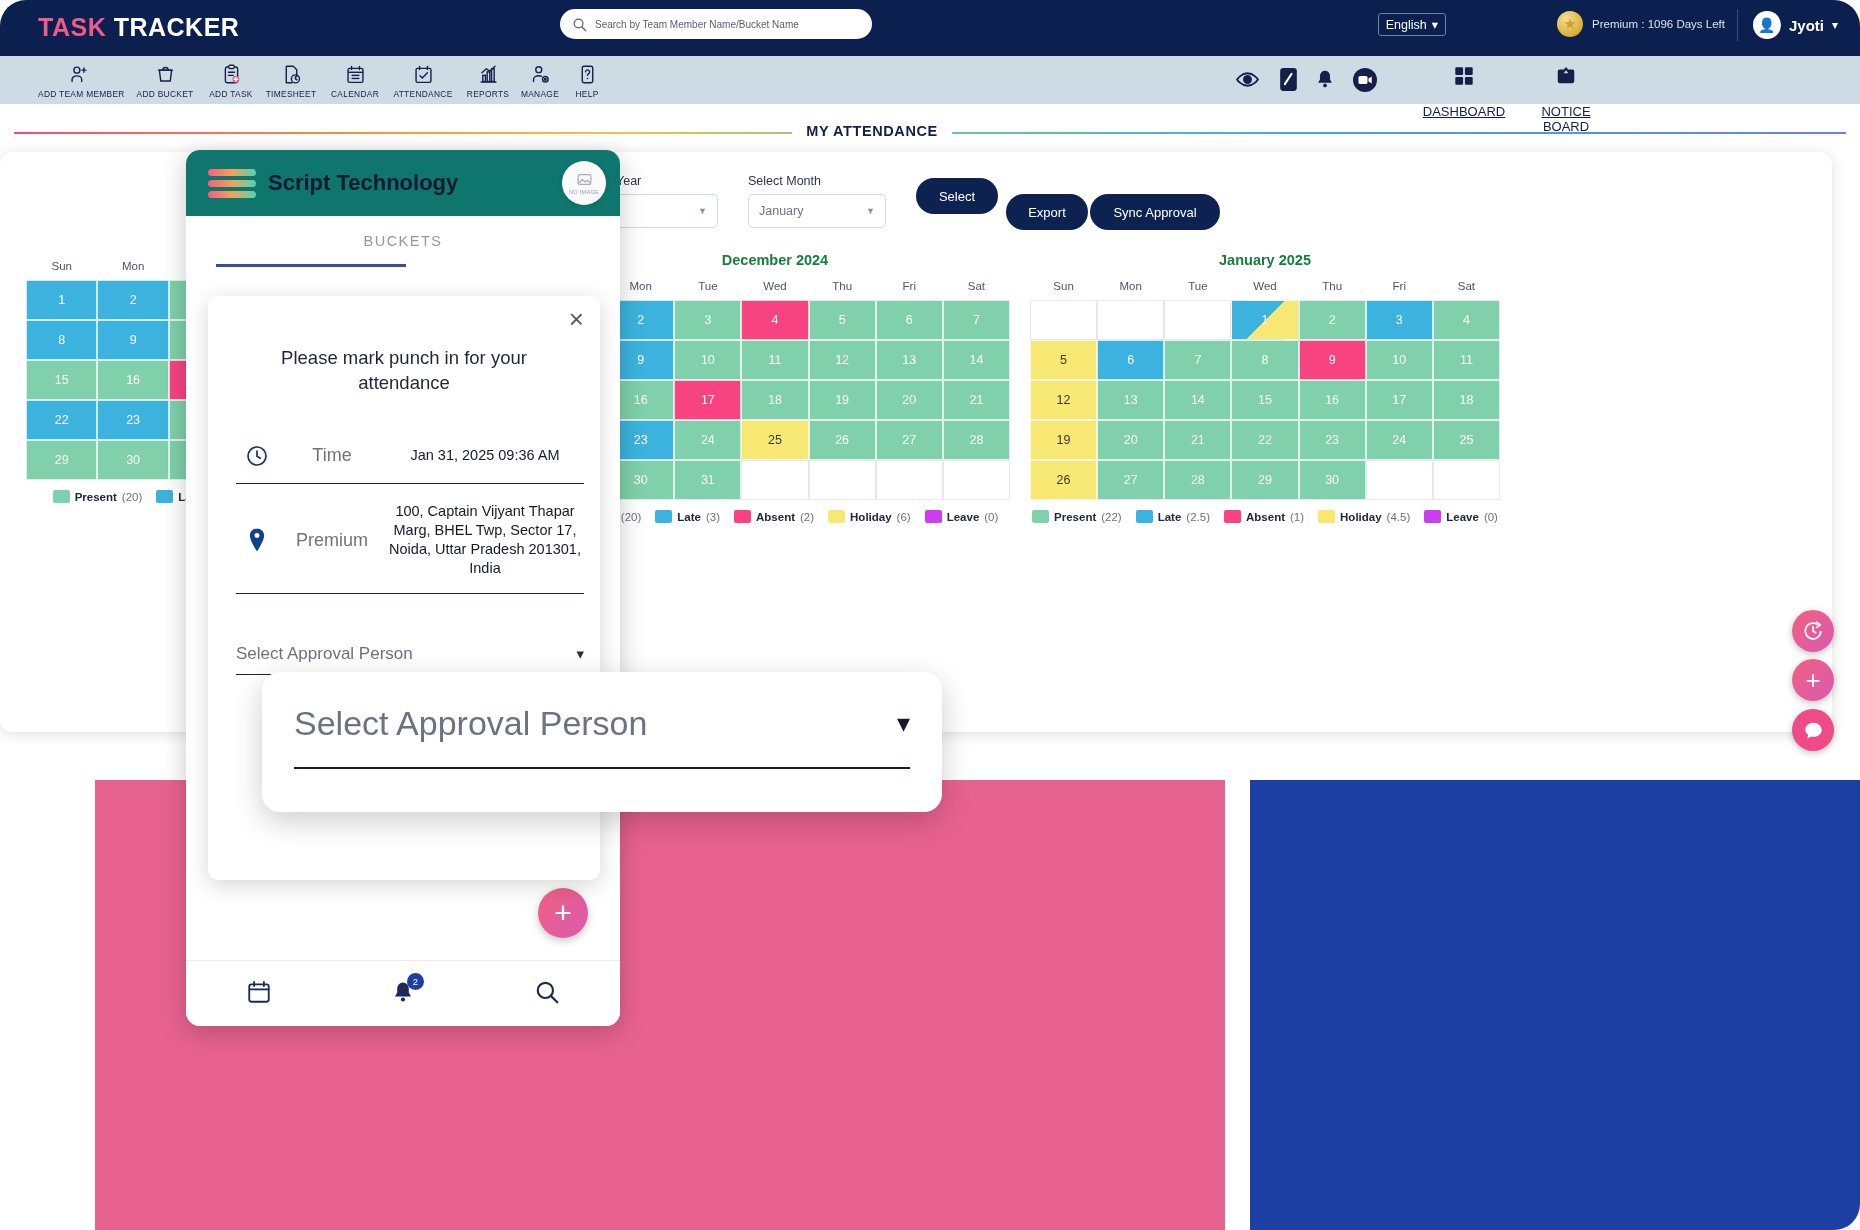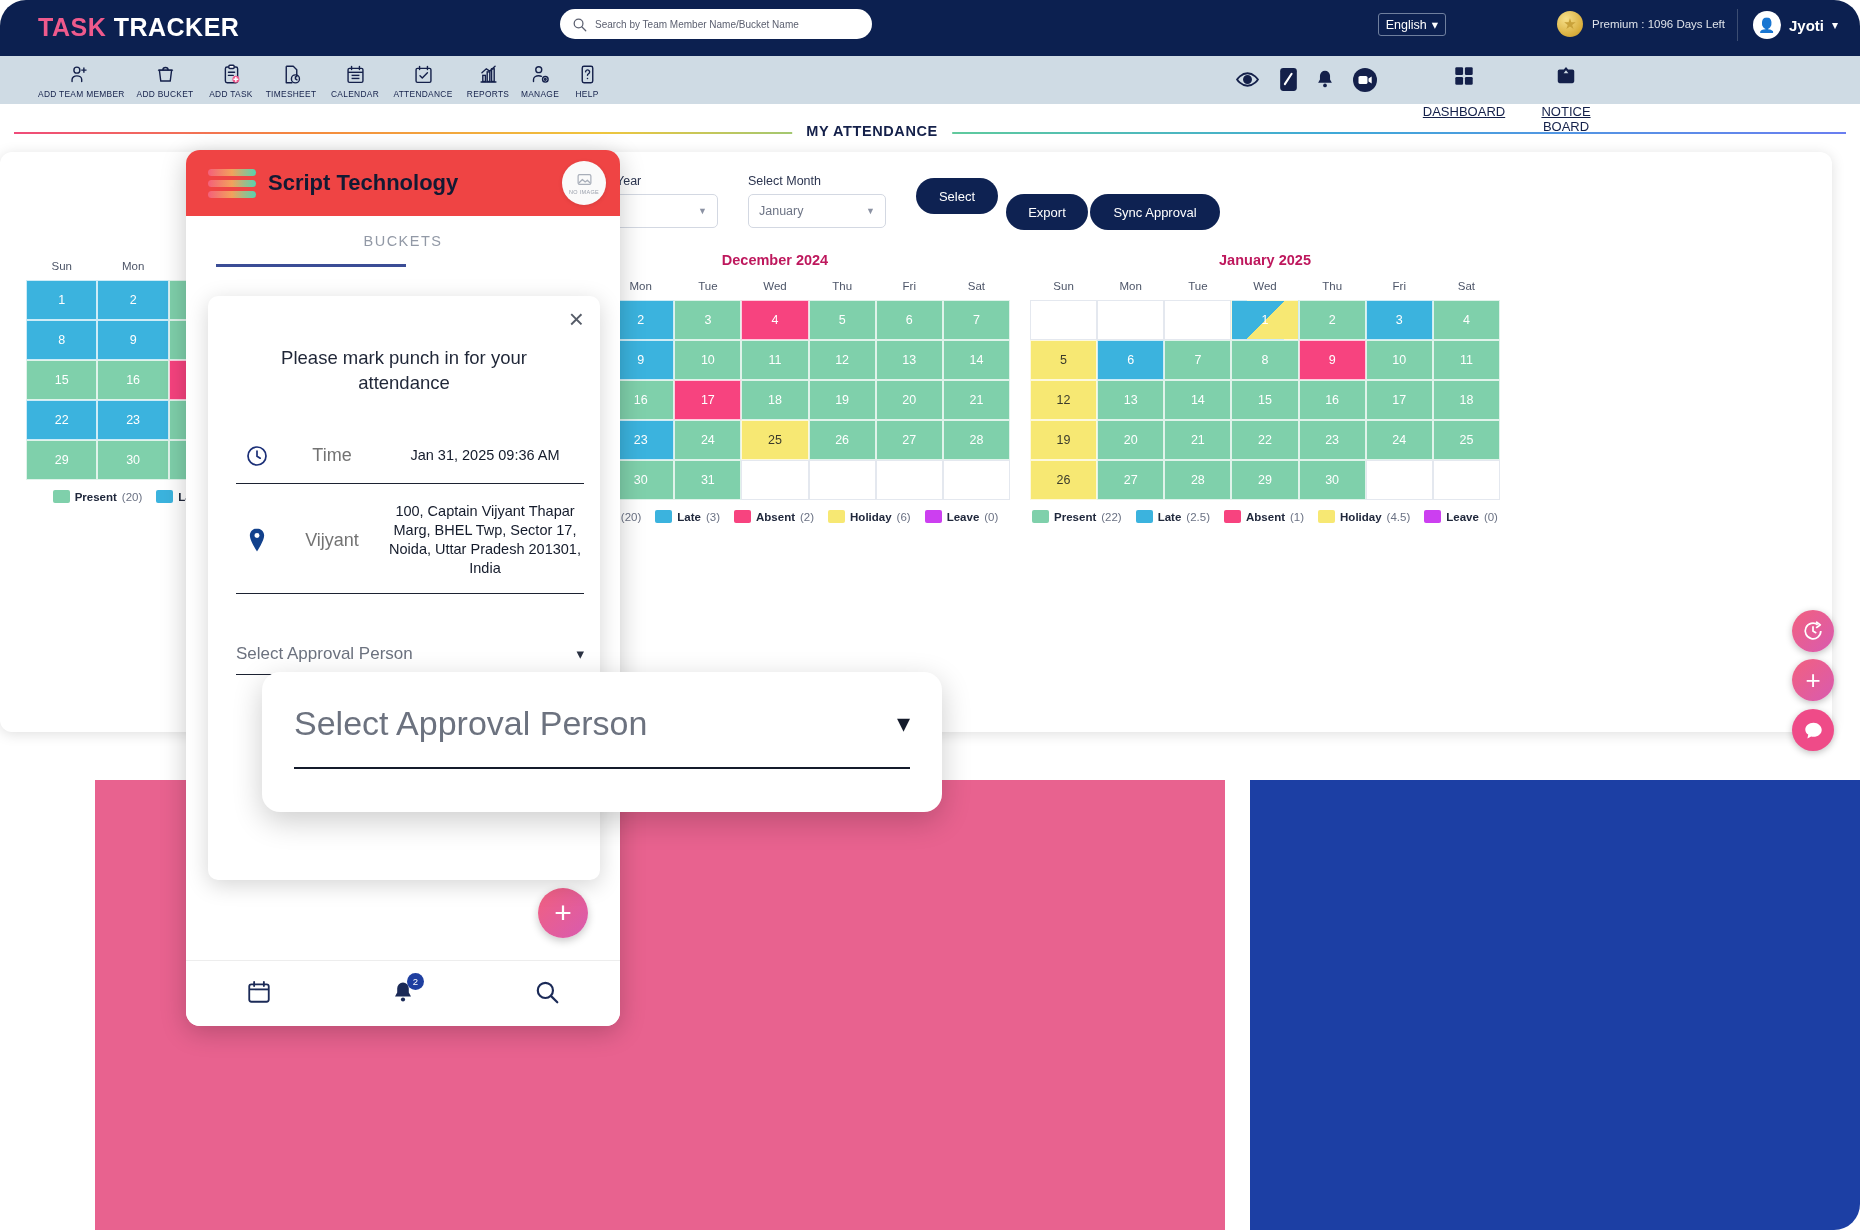--- a/index.html
+++ b/index.html
@@ -139,21 +139,21 @@
 
   .pill-btn {
     height: 36px; border-radius: 18px; background: #0e2252; color: #ffffff;
     font-size: 13px; display: flex; align-items: center; justify-content: center;
     cursor: pointer; border: none; font-family: "Liberation Sans", sans-serif;
   }
 
   
   .cal-title {
     text-align: center; font-size: 14.5px; font-weight: bold;
-    color: #be185d; margin-bottom: 12px;
+    color: #15803d; margin-bottom: 12px;
   }
   .cal-grid { display: grid; grid-template-columns: repeat(7, 1fr); }
   .cal-dow {
     text-align: center; font-size: 11.5px; color: #4d5568;
     padding-bottom: 8px;
   }
   .cal-cell {
     height: 40px; display: flex; align-items: center; justify-content: center;
     font-size: 12.5px; color: #ffffff; border: 1px solid rgba(255,255,255,0.75);
     cursor: pointer;
@@ -196,21 +196,21 @@
 
   
   #phone {
     position: absolute; left: 186px; top: 150px; width: 434px; height: 876px;
     background: #ffffff; border-radius: 14px;
     box-shadow: 0 6px 26px rgba(0,0,0,0.22);
     overflow: hidden;
   }
   #phone-header {
     position: absolute; left: 0; top: 0; width: 434px; height: 66px;
-    background: #ef4444;
+    background: #0f766e;
     display: flex; align-items: center; padding-left: 22px;
   }
   .ph-logo-bars { display: flex; flex-direction: column; gap: 4px; }
   .ph-bar { width: 48px; height: 7px; border-radius: 4px;
             background: linear-gradient(90deg,#f4607a,#f2a15c,#55d3b0); }
   #phone-brand {
     margin-left: 12px; font-size: 22px; font-weight: bold; color: #121a33;
   }
   #no-image {
     position: absolute; right: 14px; top: 11px; width: 44px; height: 44px;
@@ -837,21 +837,21 @@
       <div class="punch-val">Jan 31, 2025 09:36 AM</div>
     </div>
 
     <div class="punch-row" id="row-location">
       <div class="punch-icon">
         <svg width="22" height="26" viewBox="0 0 24 28" fill="#12418c">
           <path d="M12 1.5c-4.3 0-7.8 3.4-7.8 7.6 0 5.6 7.8 17.4 7.8 17.4s7.8-11.8 7.8-17.4c0-4.2-3.5-7.6-7.8-7.6z"></path>
           <circle cx="12" cy="9" r="2.7" fill="#ffffff"></circle>
         </svg>
       </div>
-      <div class="punch-key">Vijyant</div>
+      <div class="punch-key">Premium</div>
       <div class="punch-val">100, Captain Vijyant Thapar Marg, BHEL Twp, Sector 17, Noida, Uttar Pradesh 201301, India</div>
     </div>
 
     <div id="approval-row">
       <span>Select Approval Person</span>
       <span style="font-size:15px;color:#2b3243;">▾</span>
     </div>
   </div>
 
   <div id="magnifier">

